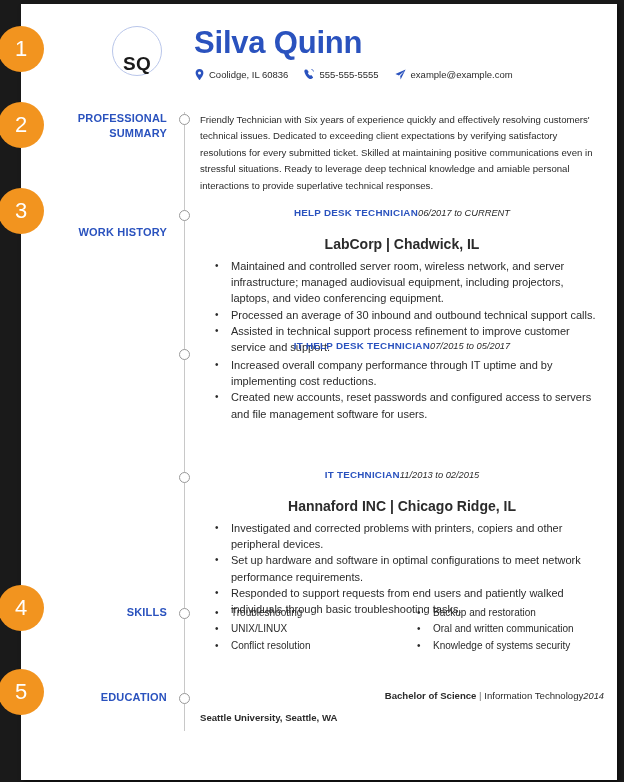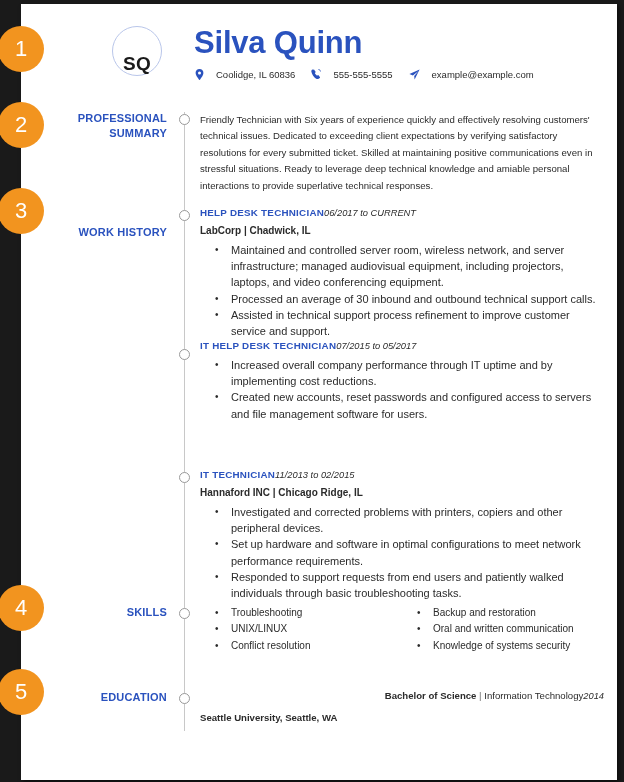--- a/index.html
+++ b/index.html
@@ -73,21 +73,21 @@
     left: 174px;
     top: 65px;
     display: flex;
     align-items: center;
     gap: 16px;
     white-space: nowrap;
   }
   .contact-item {
     display: flex;
     align-items: center;
-    gap: 12px;
+    gap: 5px;
     font-size: 9.5px;
     color: #2b2b2b;
   }
   .contact-item svg { display: block; }
 
   
   .spine {
     position: absolute;
     left: 163px;
     top: 108px;
@@ -128,40 +128,41 @@
   .summary-text {
     font-size: 9.6px;
     color: #2b2b2b;
     line-height: 16.4px;
     text-align: left;
   }
 
   .job { position: absolute; left: 179px; width: 404px; }
   .job-row {
     display: flex;
-    justify-content: flex-start;
+    justify-content: center;
     align-items: baseline;
   }
   .job-title {
     font-size: 9.8px;
     font-weight: bold;
     color: #2a52be;
     letter-spacing: 0.25px;
   }
   .job-dates {
     font-size: 9.3px;
     font-style: italic;
     color: #2b2b2b;
     white-space: nowrap;
   }
   .job-company {
-    margin-top: 7px;
-    font-size: 10px;
-    font-weight: bold;
-    color: #2b2b2b;
+    margin-top: 18px;
+    font-size: 14px;
+    font-weight: bold;
+    color: #2b2b2b;
+    text-align: center;
   }
   ul.bullets {
     margin: 6px 0 0 0;
     padding-left: 31px;
     list-style: none;
   }
   ul.bullets li {
     position: relative;
     font-size: 11px;
     color: #2b2b2b;

